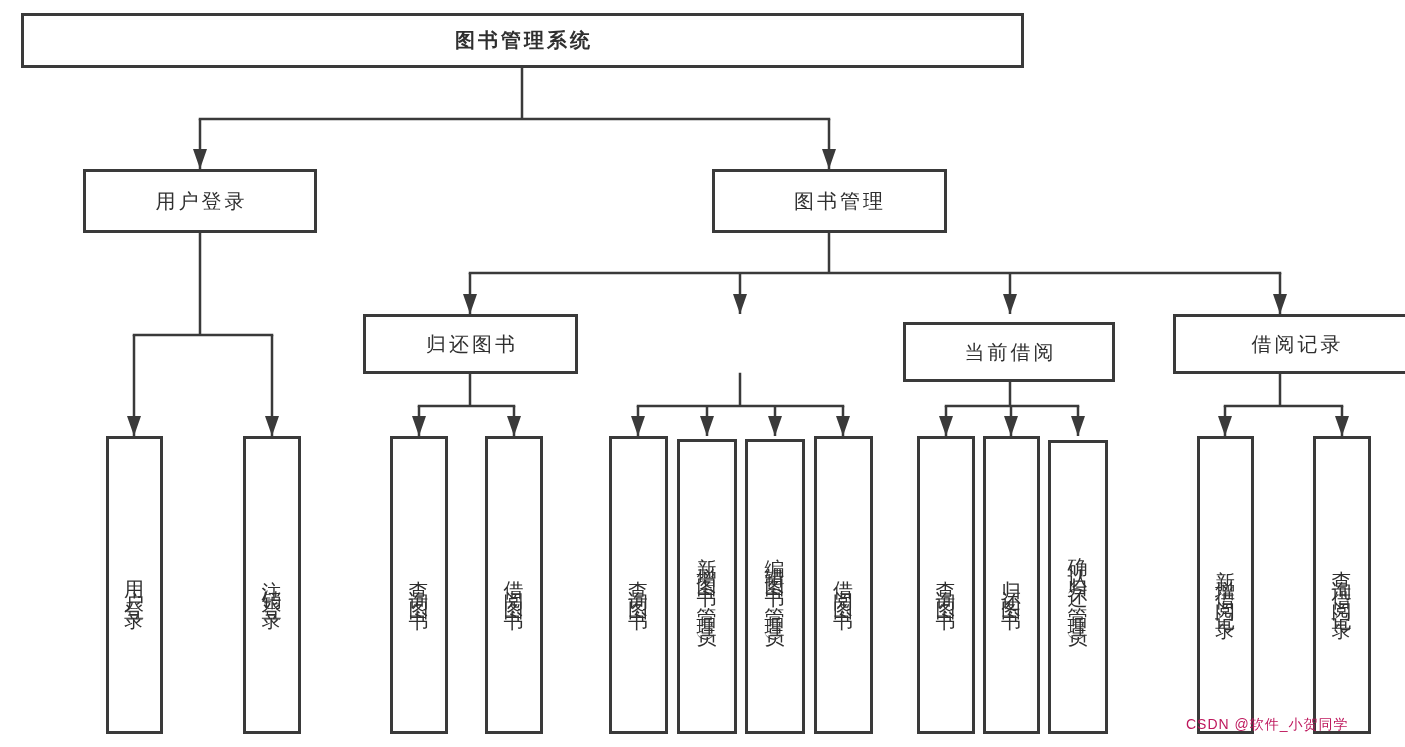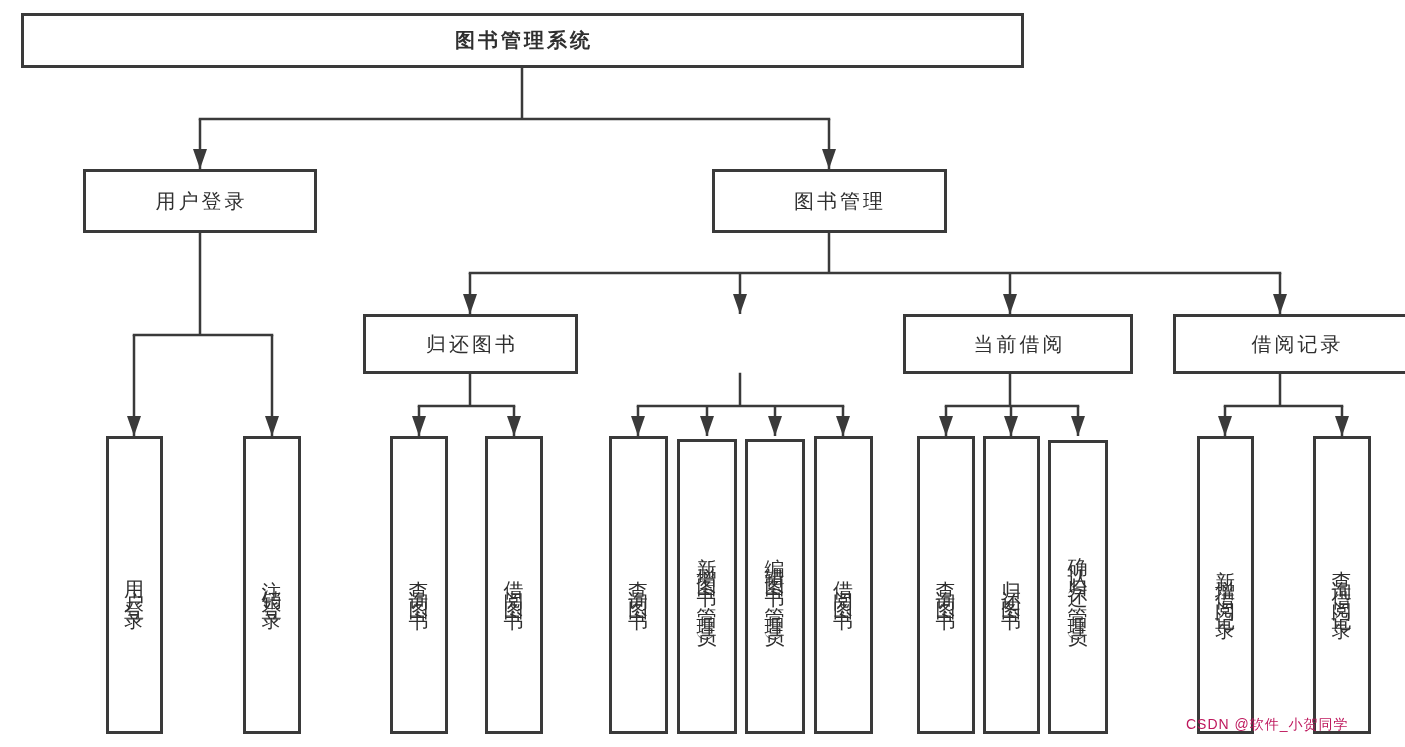--- a/index.html
+++ b/index.html
@@ -112,21 +112,21 @@
       <line x1="1342" y1="406" x2="1342" y2="436" marker-end="url(#arw)"></line>
     </g>
   </svg>
 
   <div class="hbox" style="left:21px; top:13px; width:1003px; height:55px;font-weight:bold;">图书管理系统</div>
 
   <div class="hbox" style="left:83px; top:169px; width:234px; height:64px;">用户登录</div>
   <div class="hbox" style="left:712px; top:169px; width:235px; height:64px;padding-left:18px;">图书管理</div>
 
   <div class="hbox" style="left:363px; top:314px; width:215px; height:60px;">归还图书</div>
-  <div class="hbox" style="left:903px; top:314px; width:230px; height:60px;font-family:Liberation Mono, monospace;">当前借阅</div>
+  <div class="hbox" style="left:903px; top:322px; width:212px; height:60px;font-family:Liberation Mono, monospace;">当前借阅</div>
   <div class="hbox" style="left:1173px; top:314px; width:246px; height:60px;">借阅记录</div>
 
   <div class="vbox" style="left:106px; top:436px; width:57px; height:298px;">用户登录</div>
   <div class="vbox" style="left:243px; top:436px; width:58px; height:298px;">注销登录</div>
 
   <div class="vbox" style="left:390px; top:436px; width:58px; height:298px;">查询图书</div>
   <div class="vbox" style="left:485px; top:436px; width:58px; height:298px;">借阅图书</div>
 
   <div class="vbox" style="left:609px; top:436px; width:59px; height:298px;">查询图书</div>
   <div class="vbox" style="left:677px; top:439px; width:60px; height:295px;">新增图书（管理员）</div>

